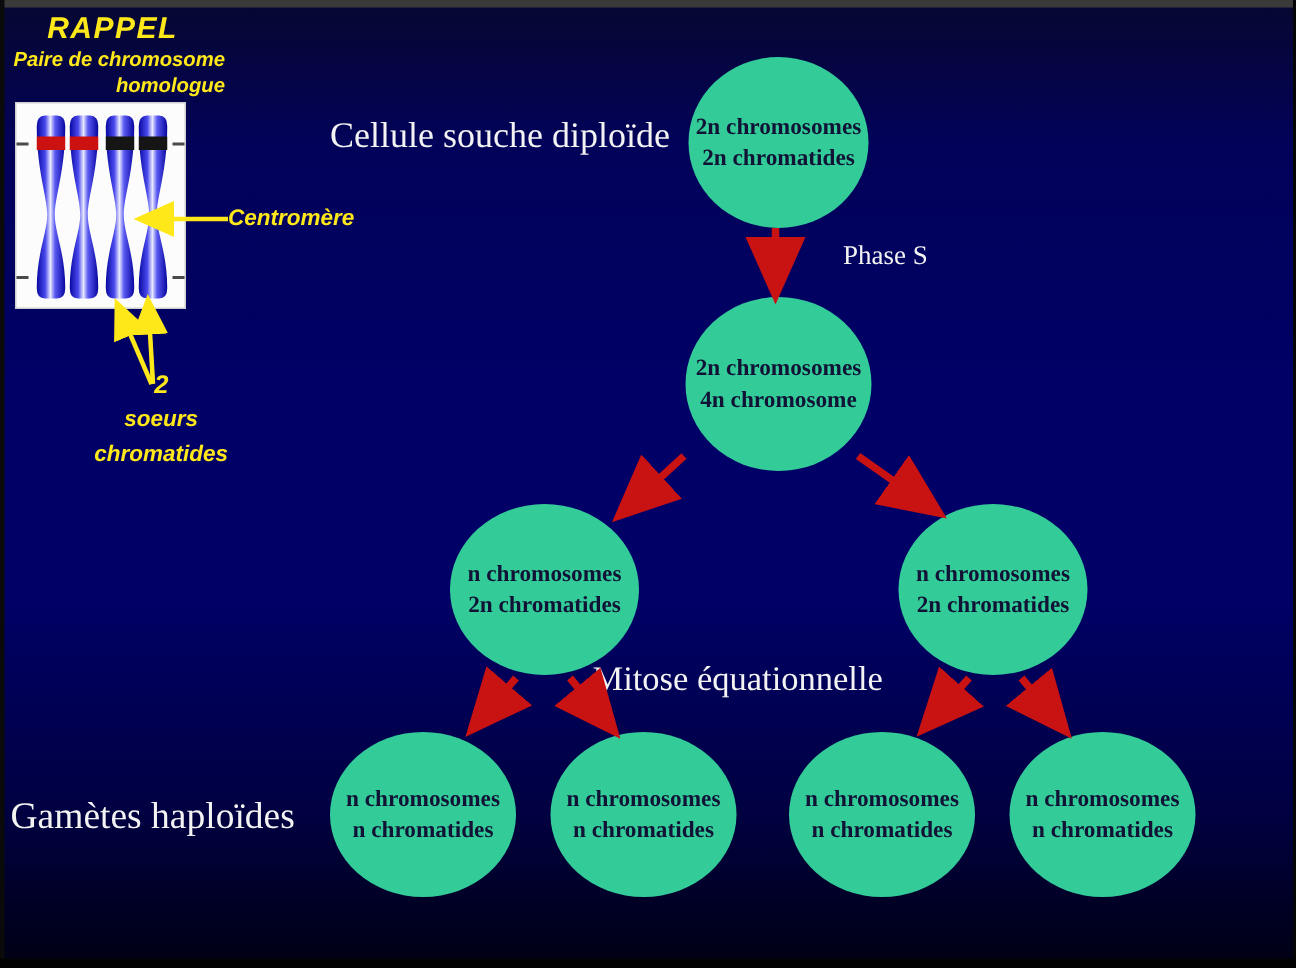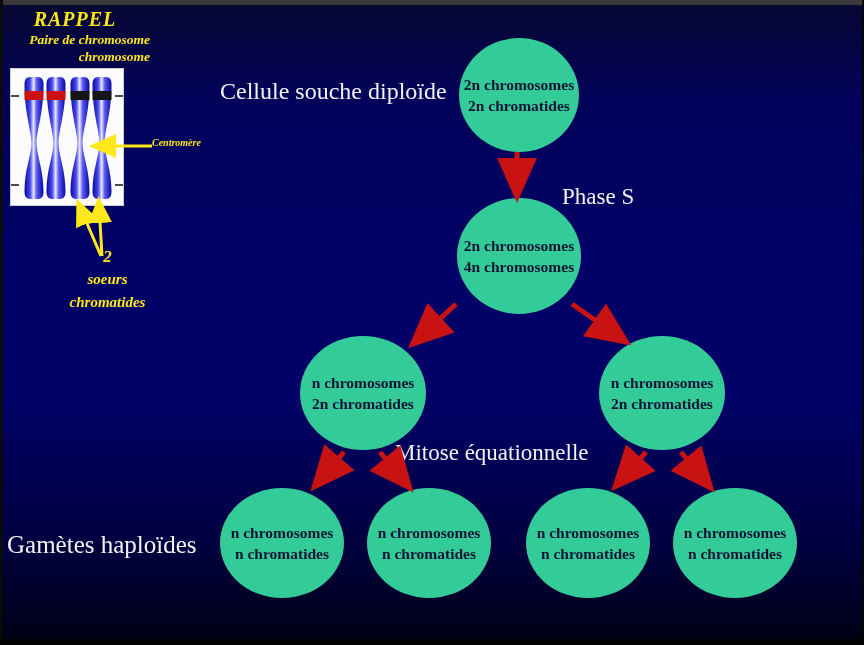--- a/index.html
+++ b/index.html
@@ -6,32 +6,32 @@
   #stage{
     position:relative;width:864px;height:645px;overflow:hidden;
     background:linear-gradient(180deg,#070730 0%,#02025a 15%,#000066 40%,#000066 62%,#000041 84%,#000013 100%);
     font-family:"Liberation Serif",serif;
   }
   .topbar{position:absolute;left:0;top:0;width:864px;height:5px;background:#3a3a3a;}
   .leftedge{position:absolute;left:0;top:0;width:3px;height:645px;background:#0a0a0a;}
   .rightedge{position:absolute;right:0;top:0;width:2px;height:645px;background:#050505;}
   .bottombar{position:absolute;left:0;bottom:0;width:864px;height:6px;background:#020202;}
 
-  .yellow{color:#ffe81a;font-family:Liberation Serif, serif;font-style:italic;font-weight:bold;}
+  .yellow{color:#ffe81a;font-family:Liberation Sans, sans-serif;font-style:italic;font-weight:bold;}
   .rappel-title{position:absolute;left:20px;top:8px;width:110px;text-align:center;font-size:20px;letter-spacing:1px;}
   .rappel-sub{position:absolute;left:0px;top:31px;width:150px;text-align:right;font-size:13.5px;line-height:17px;}
-  .centromere-label{position:absolute;left:152px;top:137px;font-size:10px;}
+  .centromere-label{position:absolute;left:152px;top:137px;font-size:15px;}
   .sisters-label{position:absolute;left:50px;top:245px;width:115px;text-align:center;font-size:15px;line-height:23px;}
   .sisters-label .big{font-size:17px;}
 
   .chrom-box{position:absolute;left:10px;top:68px;width:112px;height:136px;background:#fcfcfc;border:1px solid #cfcfcf;}
 
   .slide-label{position:absolute;color:#f3f3f3;white-space:nowrap;}
   .lbl-cellule{left:220px;top:78px;font-size:24px;}
-  .lbl-phase{left:562px;top:160px;font-size:23px;margin-top:24px;}
+  .lbl-phase{left:562px;top:160px;font-size:18px;}
   .lbl-reduction{left:626px;top:301px;font-size:23px;}
   .lbl-equational{left:395px;top:440px;font-size:23px;}
   .lbl-gametes{left:7px;top:531px;font-size:25px;}
 
   .node{
     position:absolute;border-radius:50%;
     display:flex;flex-direction:column;align-items:center;justify-content:center;
     font-weight:bold;font-size:15.5px;line-height:21px;color:#101335;
     font-family:"Liberation Serif",serif;text-align:center;
   }
@@ -82,41 +82,41 @@
         <rect x="35.5" y="22" width="19" height="9" fill="#cc1111"></rect>
         <rect x="59.5" y="22" width="19" height="9" fill="#151515"></rect>
         <rect x="81.5" y="22" width="19" height="9" fill="#151515"></rect>
       </g>
     </svg>
   </div>
 
   <div class="yellow rappel-title">RAPPEL</div>
   <div class="yellow rappel-sub">
     <div>Paire de chromosome</div>
-    <div>chromosome</div>
+    <div>homologue</div>
   </div>
   <div class="yellow centromere-label">Centromère</div>
   <div class="yellow sisters-label">
     <div class="big">2</div>
     <div>soeurs</div>
     <div>chromatides</div>
   </div>
 
   <div class="slide-label lbl-cellule">Cellule souche diploïde</div>
   <div class="slide-label lbl-phase">Phase S</div>
   <div class="slide-label lbl-equational">Mitose équationnelle</div>
   <div class="slide-label lbl-gametes">Gamètes haploïdes</div>
 
   <div class="node n1" style="background:#33cc99;">
     <span>2n chromosomes</span>
     <span>2n chromatides</span>
   </div>
   <div class="node n2" style="background:#33cc99;">
     <span>2n chromosomes</span>
-    <span>4n chromosomes</span>
+    <span>4n chromosome</span>
   </div>
   <div class="node n3" style="background:#33cc99;">
     <span>n chromosomes</span>
     <span>2n chromatides</span>
   </div>
   <div class="node n4" style="background:#33cc99;">
     <span>n chromosomes</span>
     <span>2n chromatides</span>
   </div>
   <div class="node n5" style="background:#33cc99;">

